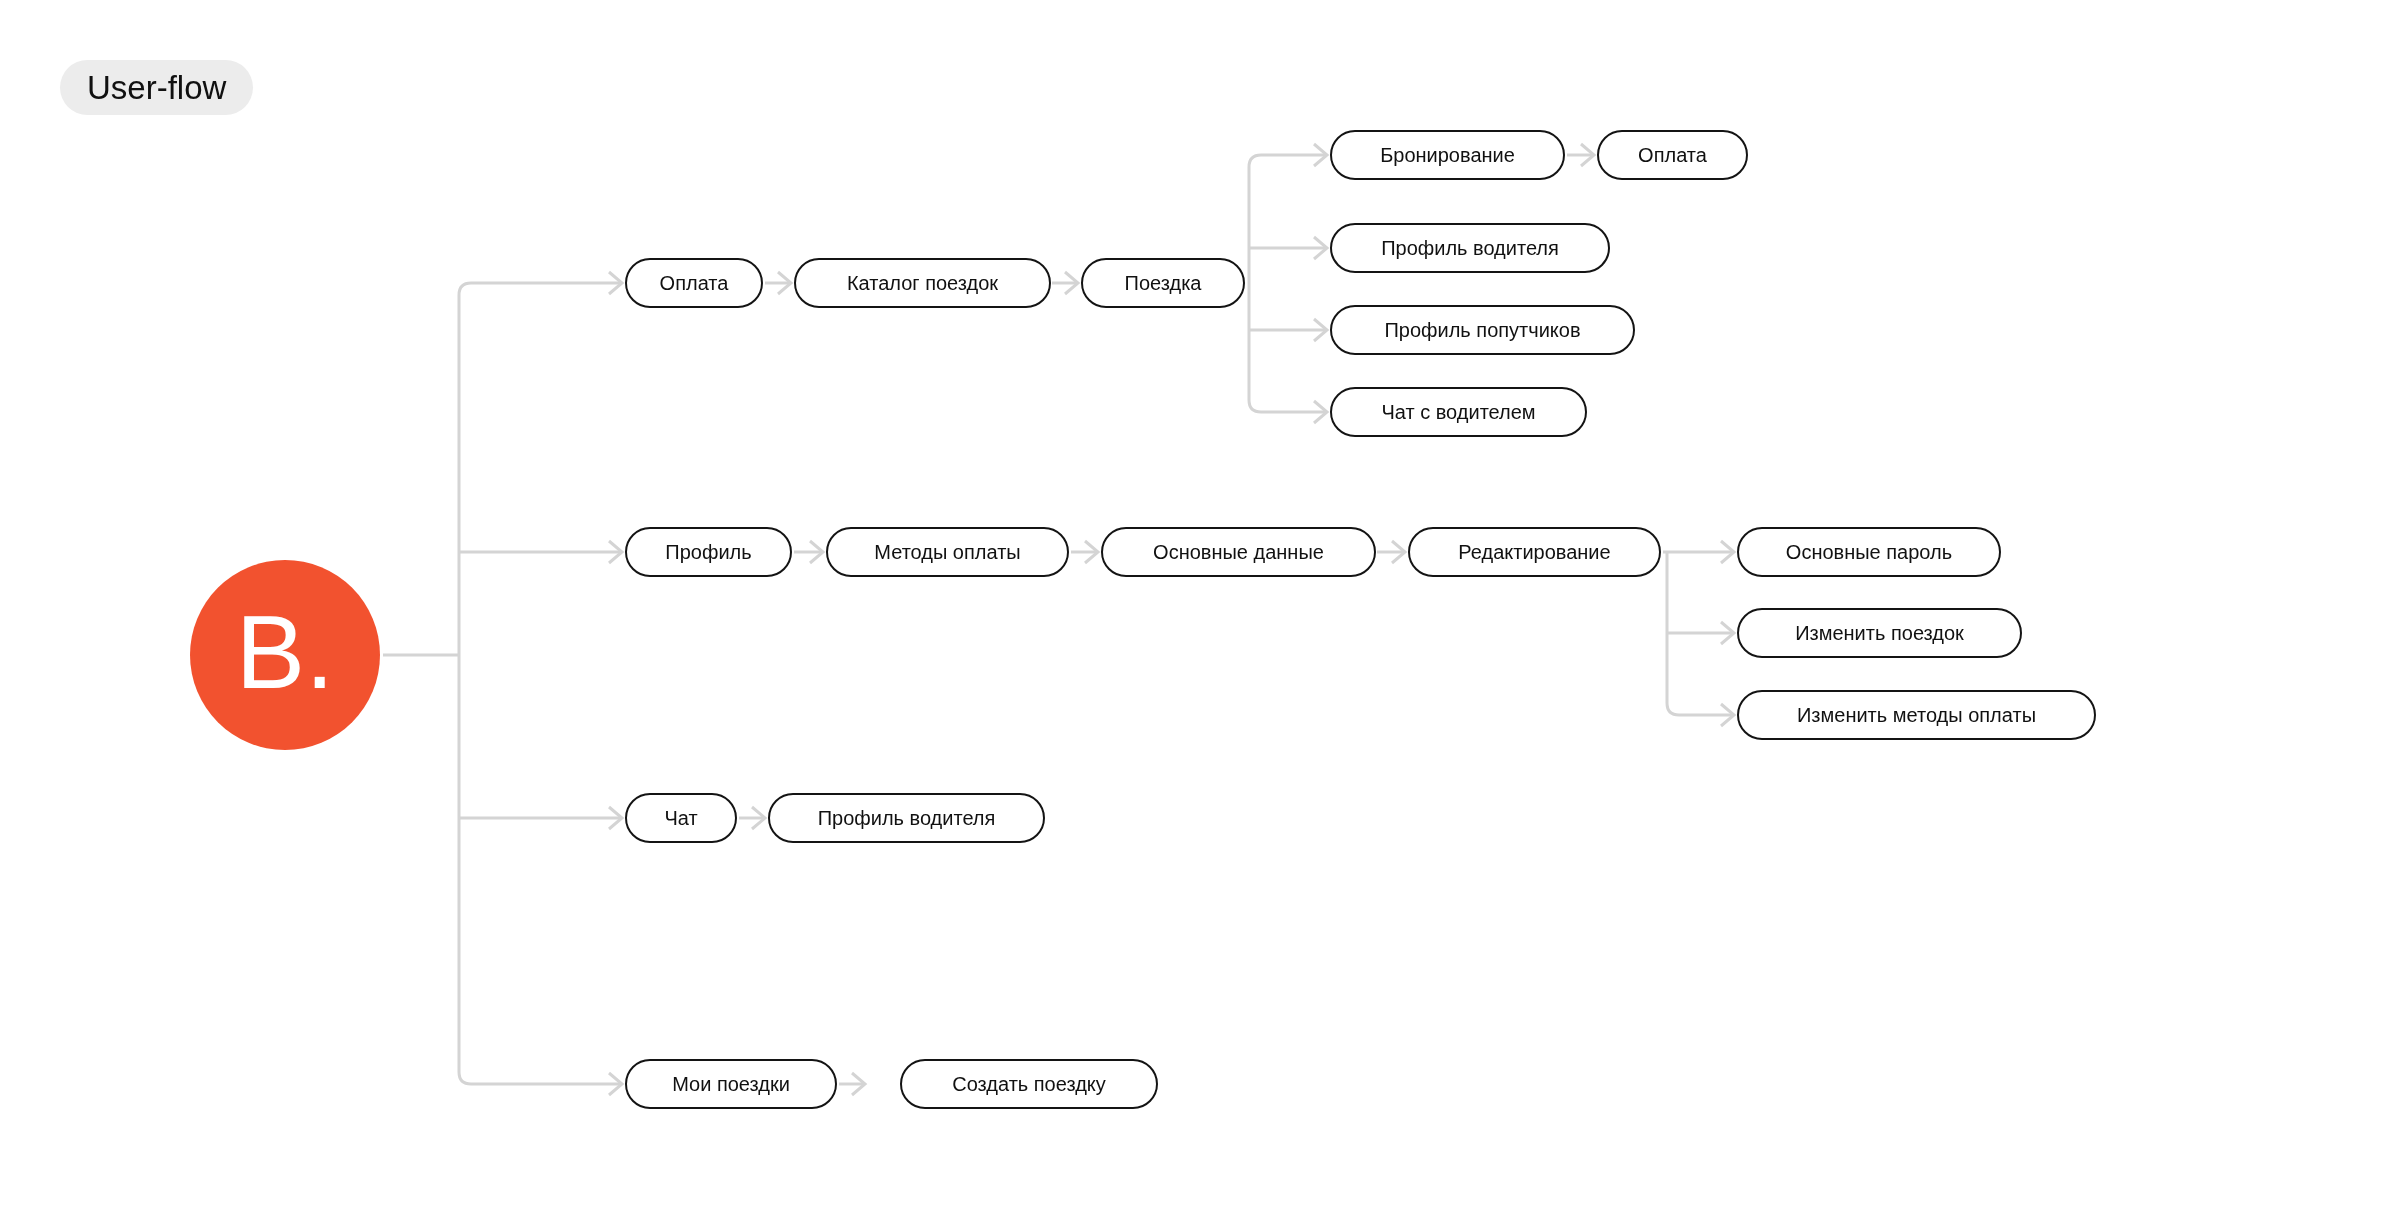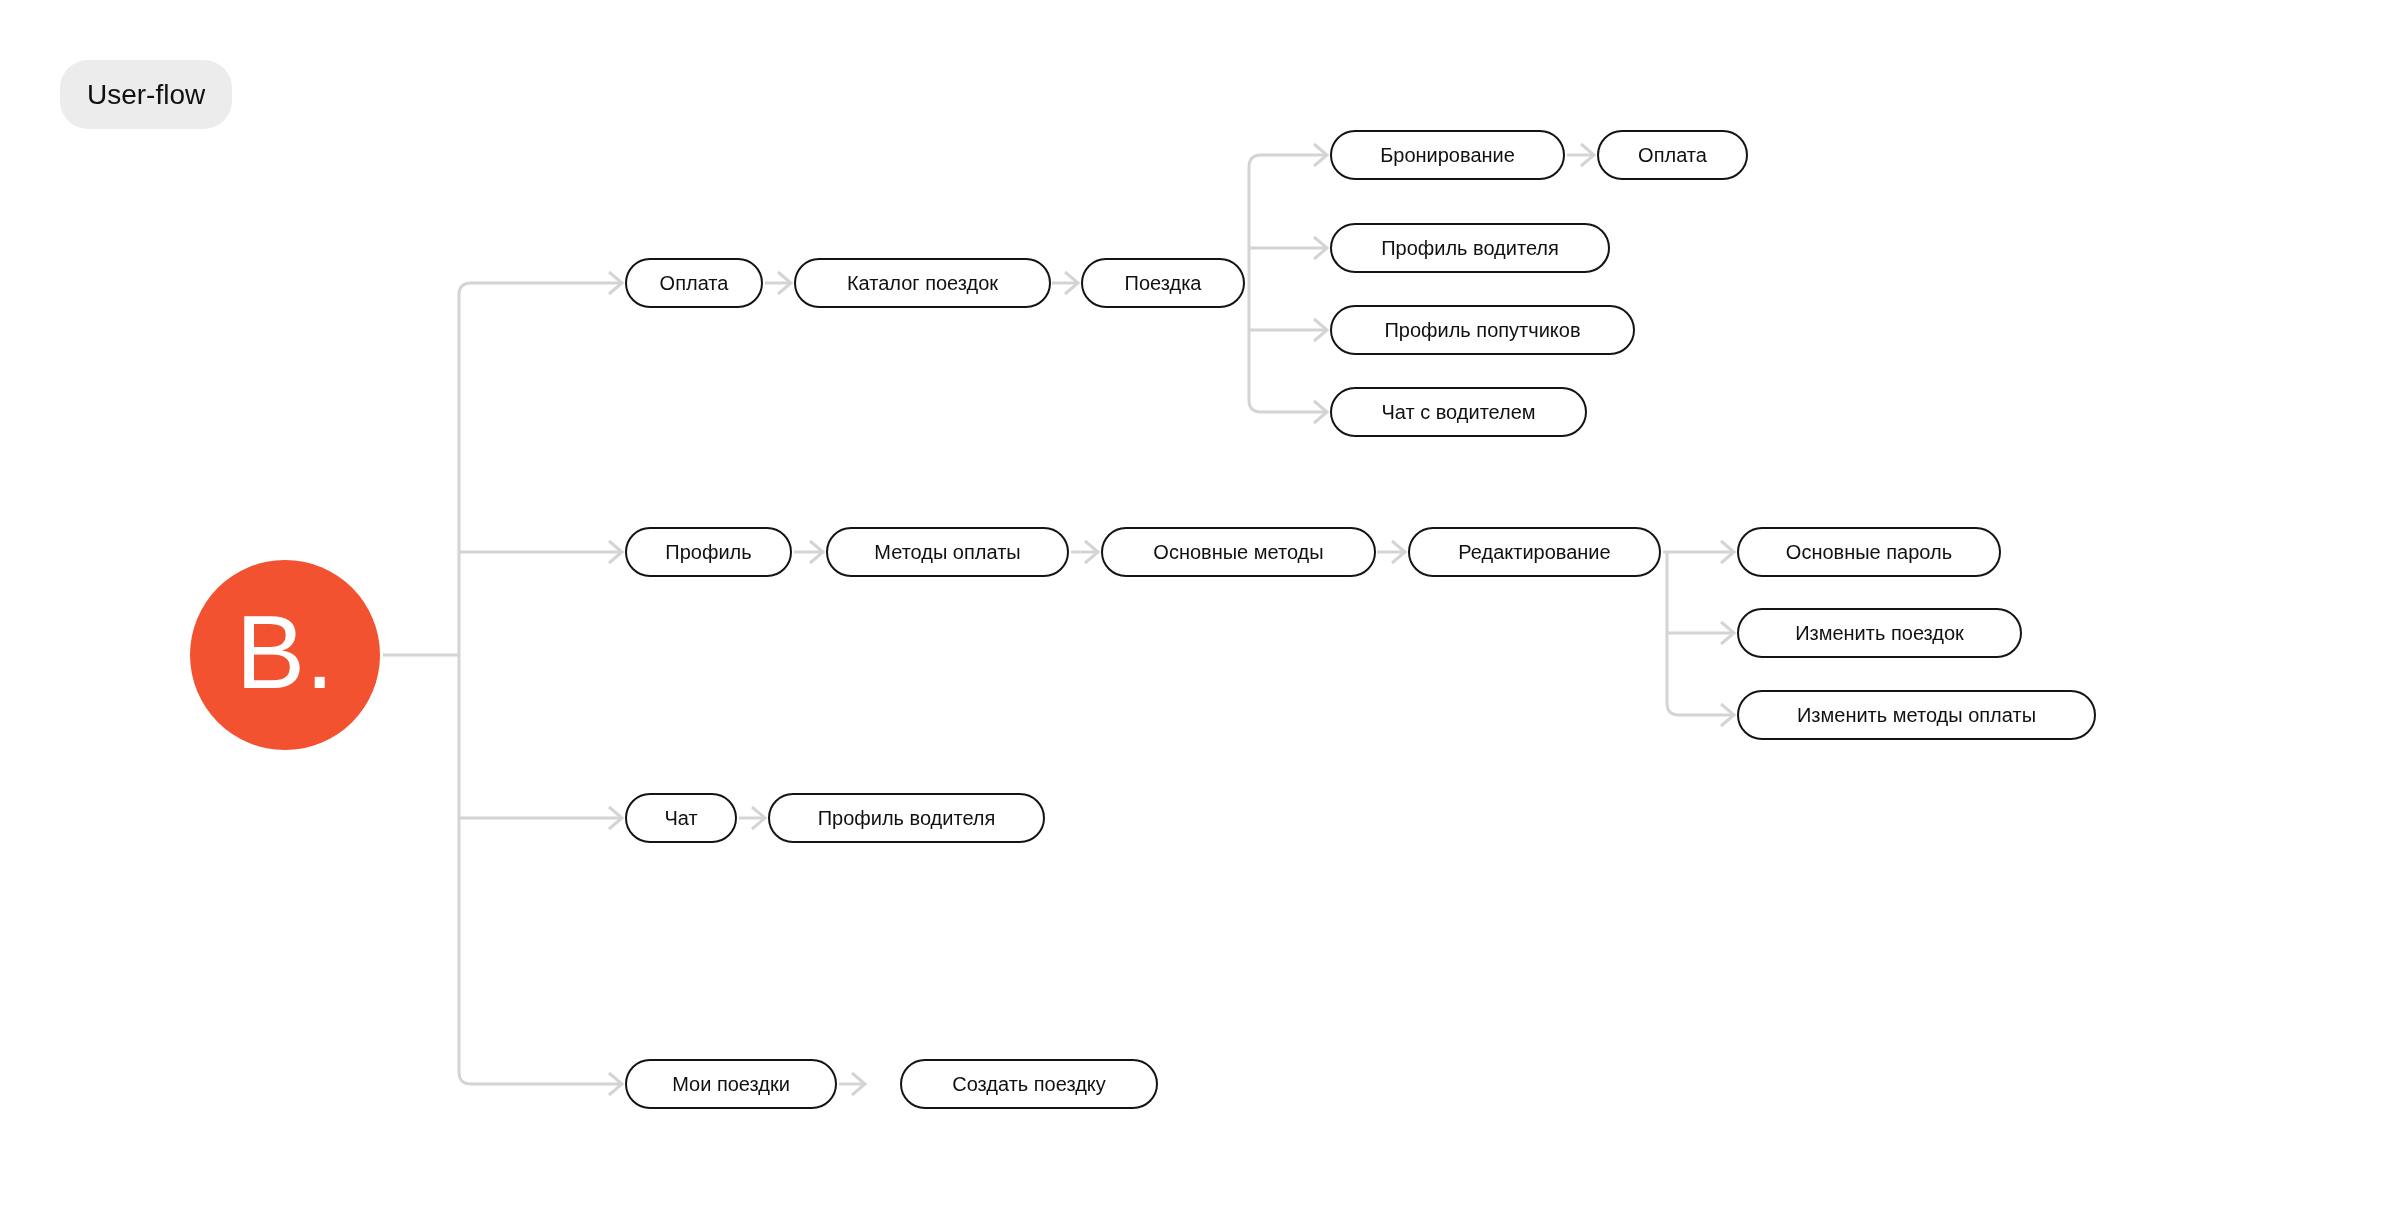--- a/index.html
+++ b/index.html
@@ -9,26 +9,26 @@
     width: 2400px;
     height: 1220px;
     background: var(--canvas_bg, #ffffff);
     font-family: "Liberation Sans", sans-serif;
     overflow: hidden;
     color: var(--text, #111111);
   }
   .badge {
     position: absolute;
     left: 60px; top: 60px;
-    height: 69px;
+    height: 55px;
     padding: 0 27px;
     background: var(--badge_bg, #ececec);
     border-radius: 28px;
     display: flex; align-items: center; justify-content: center;
-    font-size: 28px;
+    font-size: 33px;
     color: var(--text, #111111);
   }
   .root-circle {
     position: absolute;
     left: 190px; top: 560px;
     width: 190px; height: 190px;
     border-radius: 50%;
     background: var(--accent, #f2522f);
     display: flex; align-items: center; justify-content: center;
     color: #ffffff;
@@ -153,21 +153,21 @@
     <span>Чат с водителем</span>
   </div>
 
   <div class="node" style="left:625px;top:527px;width:167px">
     <span>Профиль</span>
   </div>
   <div class="node" style="left:826px;top:527px;width:243px">
     <span>Методы оплаты</span>
   </div>
   <div class="node" style="left:1101px;top:527px;width:275px">
-    <span>Основные методы</span>
+    <span>Основные данные</span>
   </div>
   <div class="node" style="left:1408px;top:527px;width:253px">
     <span>Редактирование</span>
   </div>
   <div class="node" style="left:1737px;top:527px;width:264px">
     <span>Основные пароль</span>
   </div>
   <div class="node" style="left:1737px;top:608px;width:285px">
     <span>Изменить поездок</span>
   </div>

